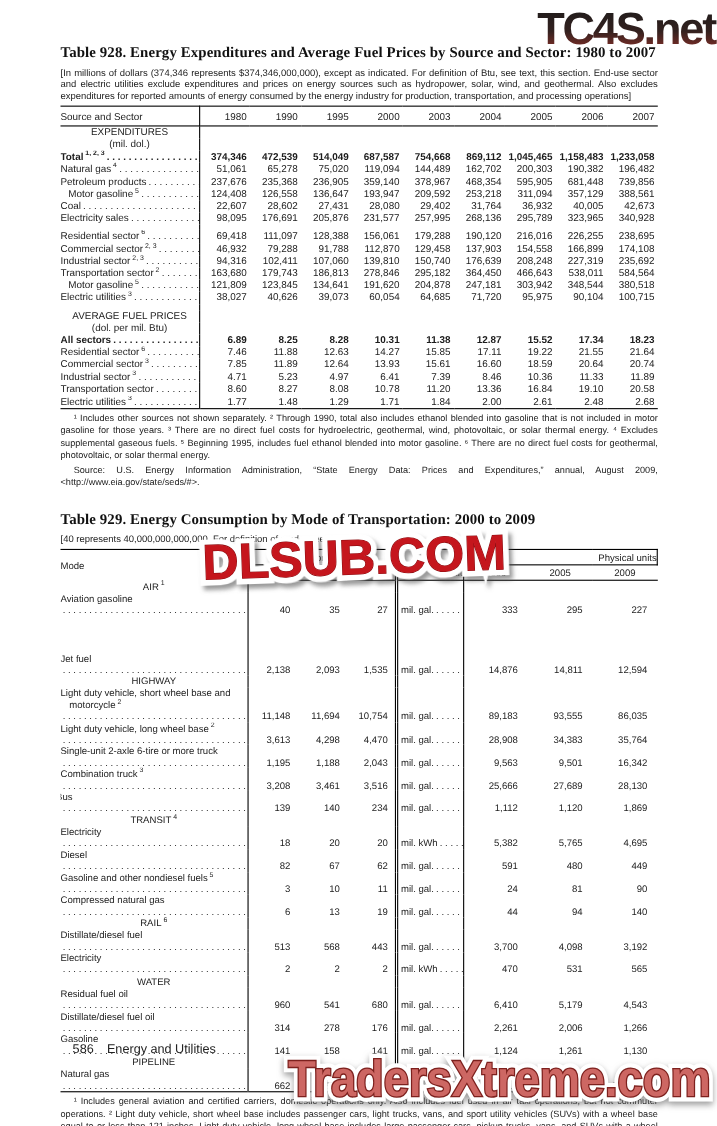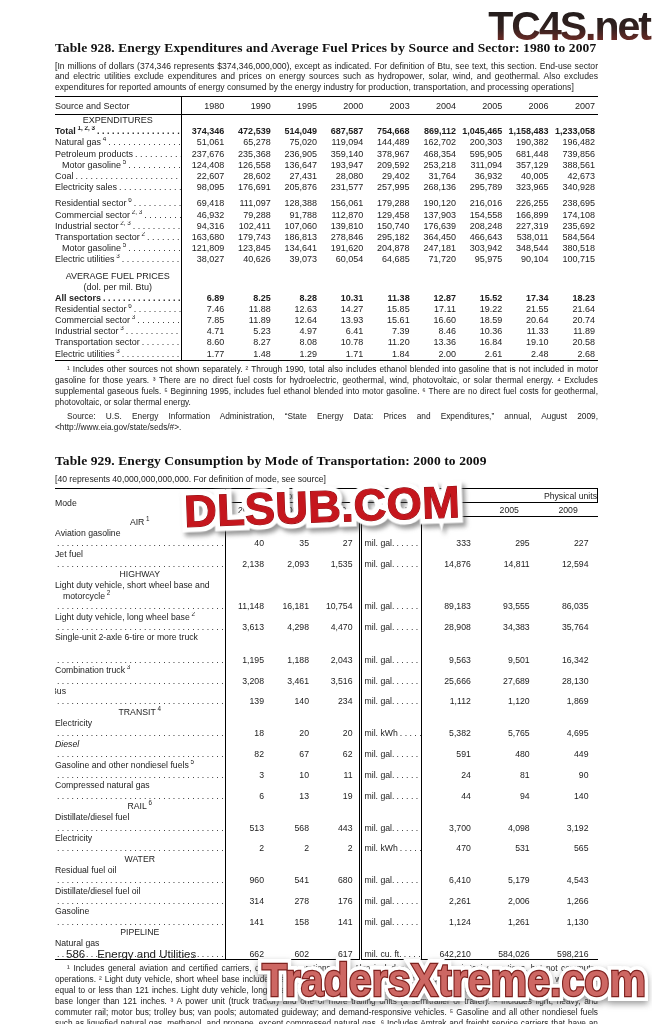--- a/index.html
+++ b/index.html
@@ -88,20 +88,34 @@
             <th class="c-num">2004</th>
             <th class="c-num">2005</th>
             <th class="c-num">2006</th>
             <th class="c-num">2007</th>
           </tr>
       </thead>
       <tbody id="t928-body">
           <tr>
             <td class="c-stub">
               <div class="sect">EXPENDITURES</div>
+            </td>
+            <td class="c-num"></td>
+            <td class="c-num"></td>
+            <td class="c-num"></td>
+            <td class="c-num"></td>
+            <td class="c-num"></td>
+            <td class="c-num"></td>
+            <td class="c-num"></td>
+            <td class="c-num"></td>
+            <td class="c-num"></td>
+          </tr>
+          <tr>
+            <td class="c-stub">
+              <div class="sect">(mil. dol.)</div>
             </td>
             <td class="c-num"></td>
             <td class="c-num"></td>
             <td class="c-num"></td>
             <td class="c-num"></td>
             <td class="c-num"></td>
             <td class="c-num"></td>
             <td class="c-num"></td>
             <td class="c-num"></td>
             <td class="c-num"></td>
@@ -529,21 +543,21 @@
                 <span class="txt">mil. gal.</span>
                 <span class="fill"></span>
               </div>
             </td>
             <td class="c-phys">333</td>
             <td class="c-phys">295</td>
             <td class="c-phys">227</td>
           </tr>
           <tr>
             <td class="c-stub">
-              <div class="lbl" style="flex-wrap: wrap;">
+              <div class="lbl" style="flex-wrap: wrap; margin-top: 34px;">
                 <span class="txt" style="white-space: normal; padding-left: 8px; text-indent: -8px;">Jet fuel</span>
                 <span class="fill"></span>
               </div>
             </td>
             <td class="c-btu">2,138</td>
             <td class="c-btu">2,093</td>
             <td class="c-btu">1,535</td>
             <td class="c-unit">
               <div class="lbl">
                 <span class="txt">mil. gal.</span>
@@ -567,21 +581,21 @@
             <td class="c-phys"></td>
           </tr>
           <tr>
             <td class="c-stub">
               <div class="lbl" style="flex-wrap: wrap;">
                 <span class="txt" style="white-space: normal; padding-left: 8px; text-indent: -8px;">Light duty vehicle, short wheel base and motorcycle<sup> 2</sup></span>
                 <span class="fill"></span>
               </div>
             </td>
             <td class="c-btu">11,148</td>
-            <td class="c-btu">16,181</td>
+            <td class="c-btu">11,694</td>
             <td class="c-btu">10,754</td>
             <td class="c-unit">
               <div class="lbl">
                 <span class="txt">mil. gal.</span>
                 <span class="fill"></span>
               </div>
             </td>
             <td class="c-phys">89,183</td>
             <td class="c-phys">93,555</td>
             <td class="c-phys">86,035</td>
@@ -601,21 +615,21 @@
                 <span class="txt">mil. gal.</span>
                 <span class="fill"></span>
               </div>
             </td>
             <td class="c-phys">28,908</td>
             <td class="c-phys">34,383</td>
             <td class="c-phys">35,764</td>
           </tr>
           <tr>
             <td class="c-stub">
-              <div class="lbl" style="flex-wrap: wrap; gap: 12px;">
+              <div class="lbl" style="flex-wrap: wrap;">
                 <span class="txt" style="white-space: normal; padding-left: 8px; text-indent: -8px;">Single-unit 2-axle 6-tire or more truck</span>
                 <span class="fill"></span>
               </div>
             </td>
             <td class="c-btu">1,195</td>
             <td class="c-btu">1,188</td>
             <td class="c-btu">2,043</td>
             <td class="c-unit">
               <div class="lbl">
                 <span class="txt">mil. gal.</span>
@@ -694,21 +708,21 @@
                 <span class="fill"></span>
               </div>
             </td>
             <td class="c-phys">5,382</td>
             <td class="c-phys">5,765</td>
             <td class="c-phys">4,695</td>
           </tr>
           <tr>
             <td class="c-stub">
               <div class="lbl" style="flex-wrap: wrap;">
-                <span class="txt" style="white-space: normal; padding-left: 8px; text-indent: -8px; font-style: italic;">Diesel</span>
+                <span class="txt" style="white-space: normal; padding-left: 8px; text-indent: -8px;">Diesel</span>
                 <span class="fill"></span>
               </div>
             </td>
             <td class="c-btu">82</td>
             <td class="c-btu">67</td>
             <td class="c-btu">62</td>
             <td class="c-unit">
               <div class="lbl">
                 <span class="txt">mil. gal.</span>
                 <span class="fill"></span>

